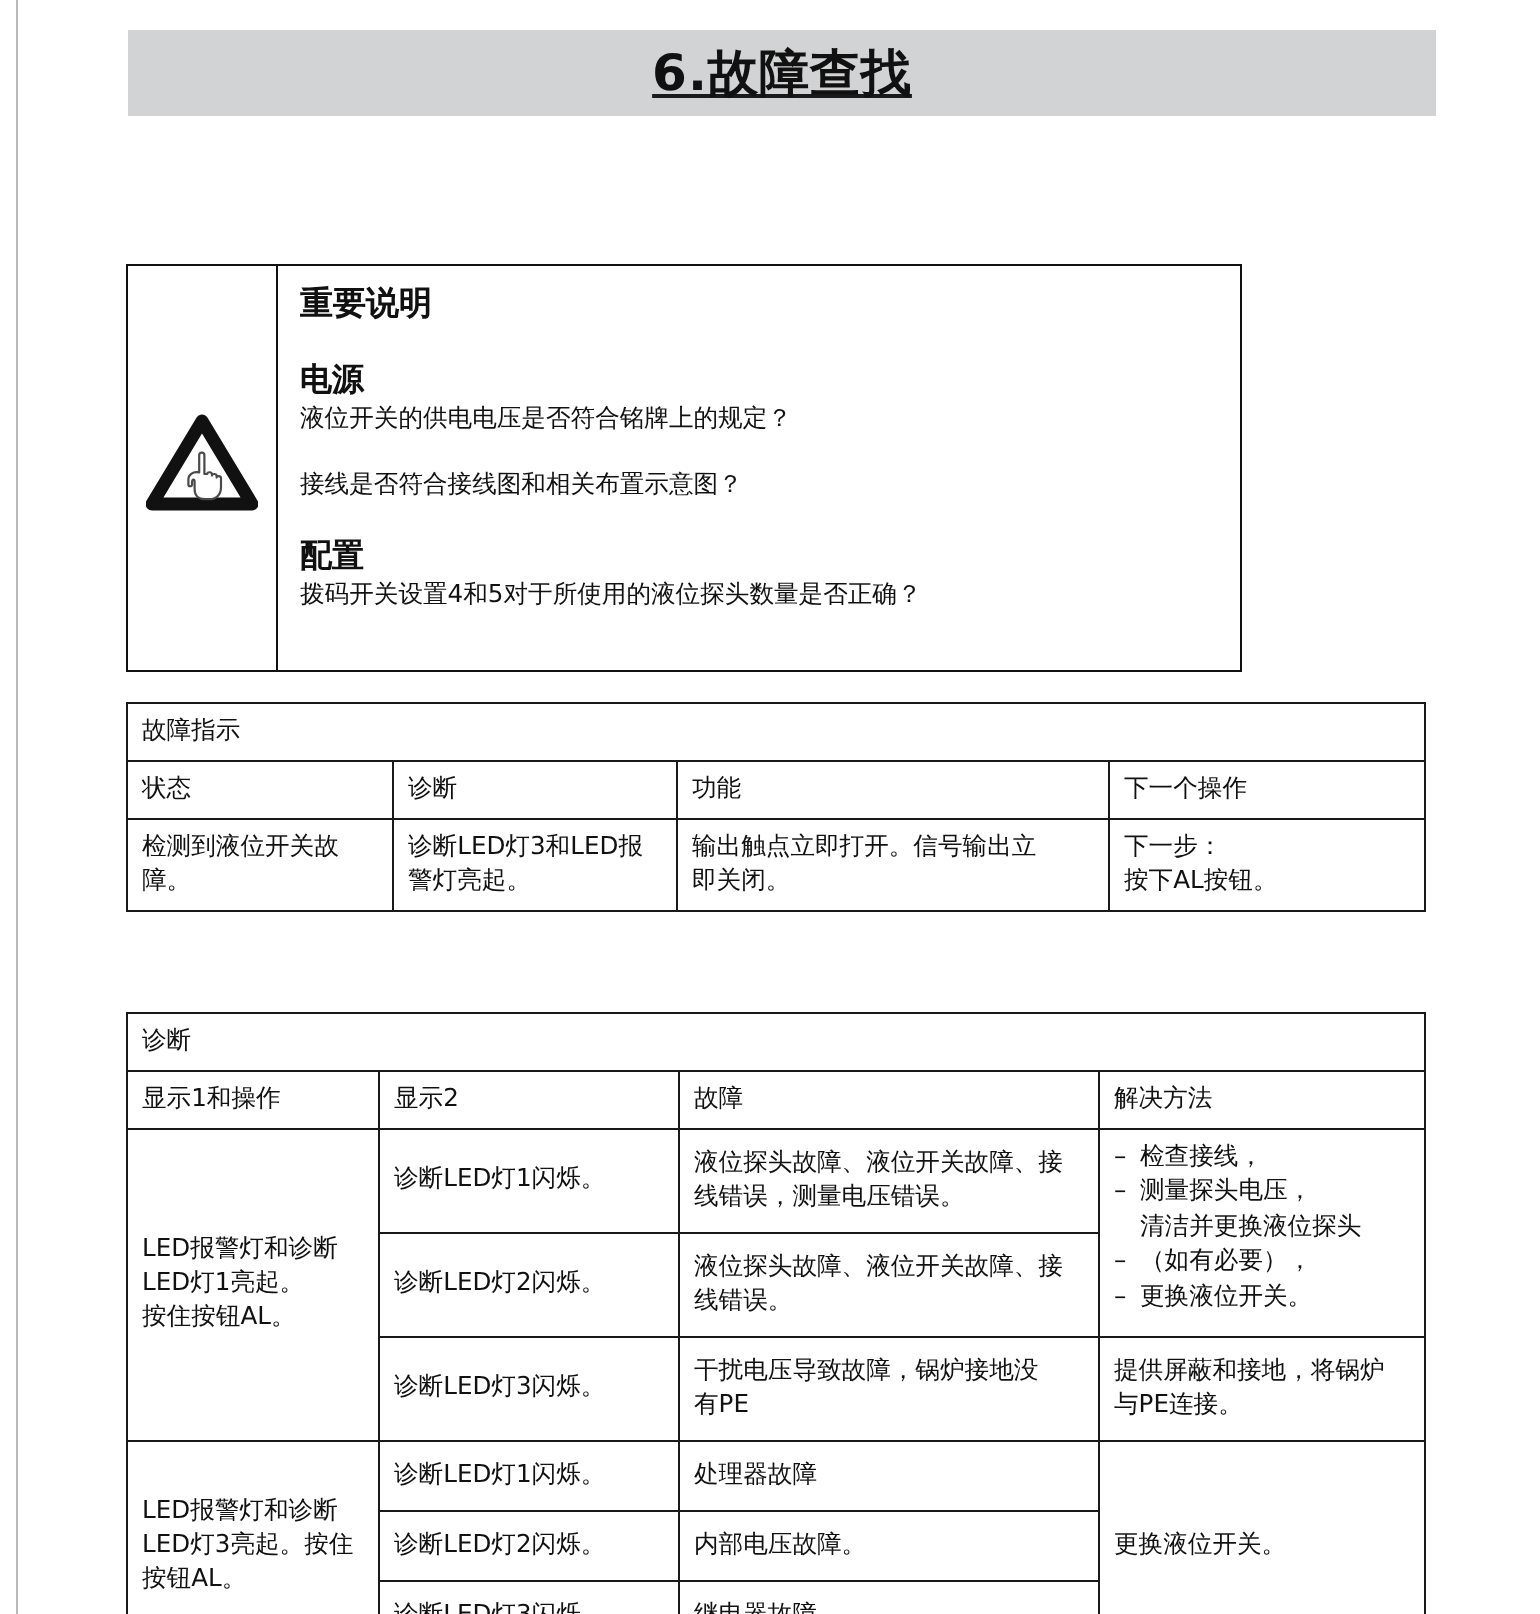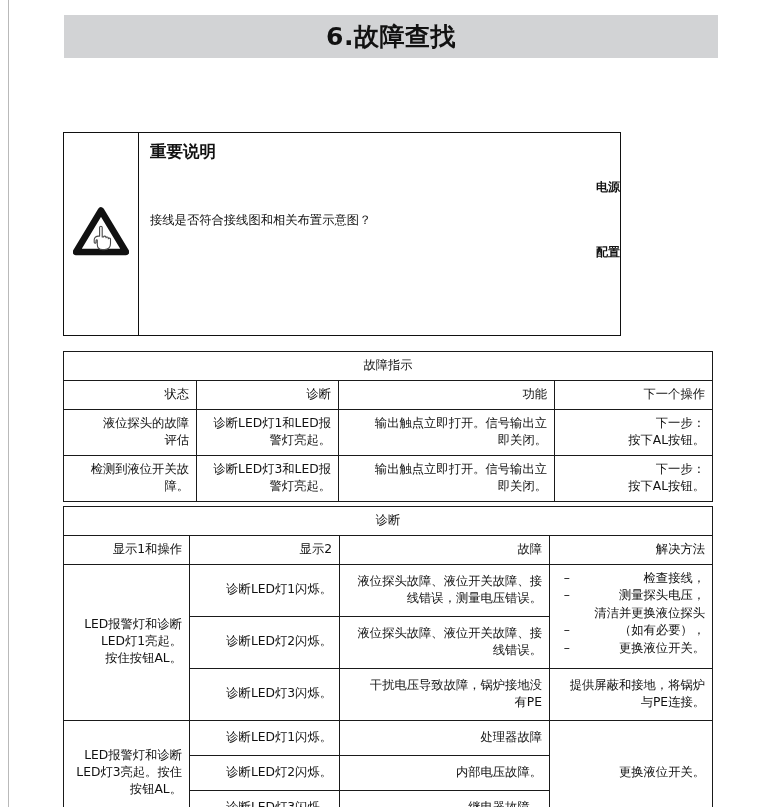--- a/index.html
+++ b/index.html
@@ -35,20 +35,21 @@
   .title-band {
     position: absolute;
     left: 64px;
     top: 15px;
     width: 654px;
     height: 43px;
     background: #d2d3d5;
     display: flex;
     align-items: center;
     justify-content: center;
+    text-decoration: underline;
   }
   .title-band-text {
     font-size: 25px;
     font-weight: 700;
     letter-spacing: 0.5px;
     color: #111;
     line-height: 1;
   }
 
   
@@ -95,40 +96,39 @@
   }
   .notice-sub {
     font-size: 12.3px;
     color: #111;
     line-height: 1.35;
     margin-top: 1px;
   }
   .notice-group {
     margin-top: 17px;
   }
-  .notice-group .notice-title { font-size: 12px; text-align: right; }
+  .notice-group .notice-title { font-size: 16px; }
 
   
   .doc-table {
     position: absolute;
     border-collapse: collapse;
     table-layout: fixed;
     font-size: 12.3px;
     color: #111;
   }
   .doc-table td, .doc-table th {
     border: 1px solid #1a1a1a;
     vertical-align: top;
     padding: 5px 7px 6px 7px;
     font-weight: normal;
-    text-align: right;
+    text-align: left;
     line-height: 1.38;
   }
   .doc-table .tbl-caption {
-    text-align: center;
     padding: 5px 7px 6px 7px;
   }
   .doc-table .vmid { vertical-align: middle; }
 
   
   #table-fault-indication {
     left: 63px;
     top: 351px;
     width: 649px;
   }
@@ -196,28 +196,30 @@
                      Z"></path>
           </g>
         </svg>
       </span>
     </div>
     <div class="notice-body">
       <div class="notice-title">重要说明</div>
 
       <div class="notice-group">
         <div class="notice-title">电源</div>
+        <div class="notice-sub">液位开关的供电电压是否符合铭牌上的规定？</div>
       </div>
 
       <div class="notice-group">
         <div class="notice-sub">接线是否符合接线图和相关布置示意图？</div>
       </div>
 
       <div class="notice-group">
         <div class="notice-title">配置</div>
+        <div class="notice-sub">拨码开关设置4和5对于所使用的液位探头数量是否正确？</div>
       </div>
     </div>
   </div>
 
   <table class="doc-table" id="table-fault-indication">
     <colgroup>
       <col style="width:133px">
       <col style="width:142px">
       <col style="width:216px">
       <col style="width:158px">
@@ -226,26 +228,20 @@
       <tr>
         <td class="tbl-caption" colspan="4">故障指示</td>
       </tr>
       <tr>
         <td>状态</td>
         <td>诊断</td>
         <td>功能</td>
         <td>下一个操作</td>
       </tr>
       <tr>
-        <td>液位探头的故障<br>评估</td>
-        <td>诊断LED灯1和LED报<br>警灯亮起。</td>
-        <td>输出触点立即打开。信号输出立<br>即关闭。</td>
-        <td>下一步：<br>按下AL按钮。</td>
-      </tr>
-      <tr>
         <td>检测到液位开关故<br>障。</td>
         <td>诊断LED灯3和LED报<br>警灯亮起。</td>
         <td>输出触点立即打开。信号输出立<br>即关闭。</td>
         <td>下一步：<br>按下AL按钮。</td>
       </tr>
     </tbody>
   </table>
 
   <table class="doc-table" id="table-diagnostics">
     <colgroup>

